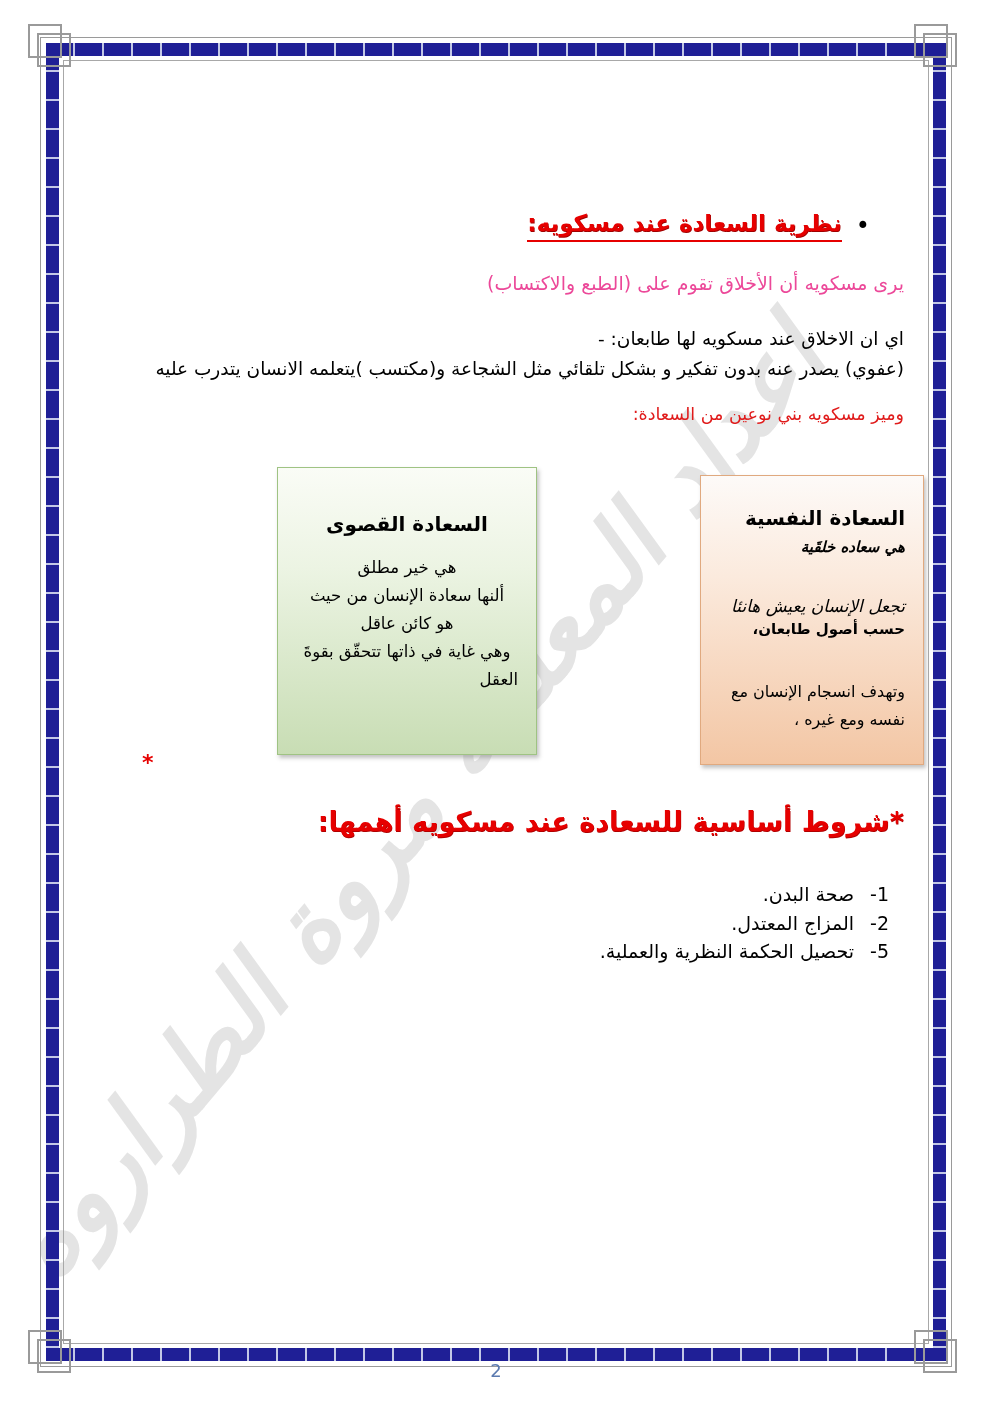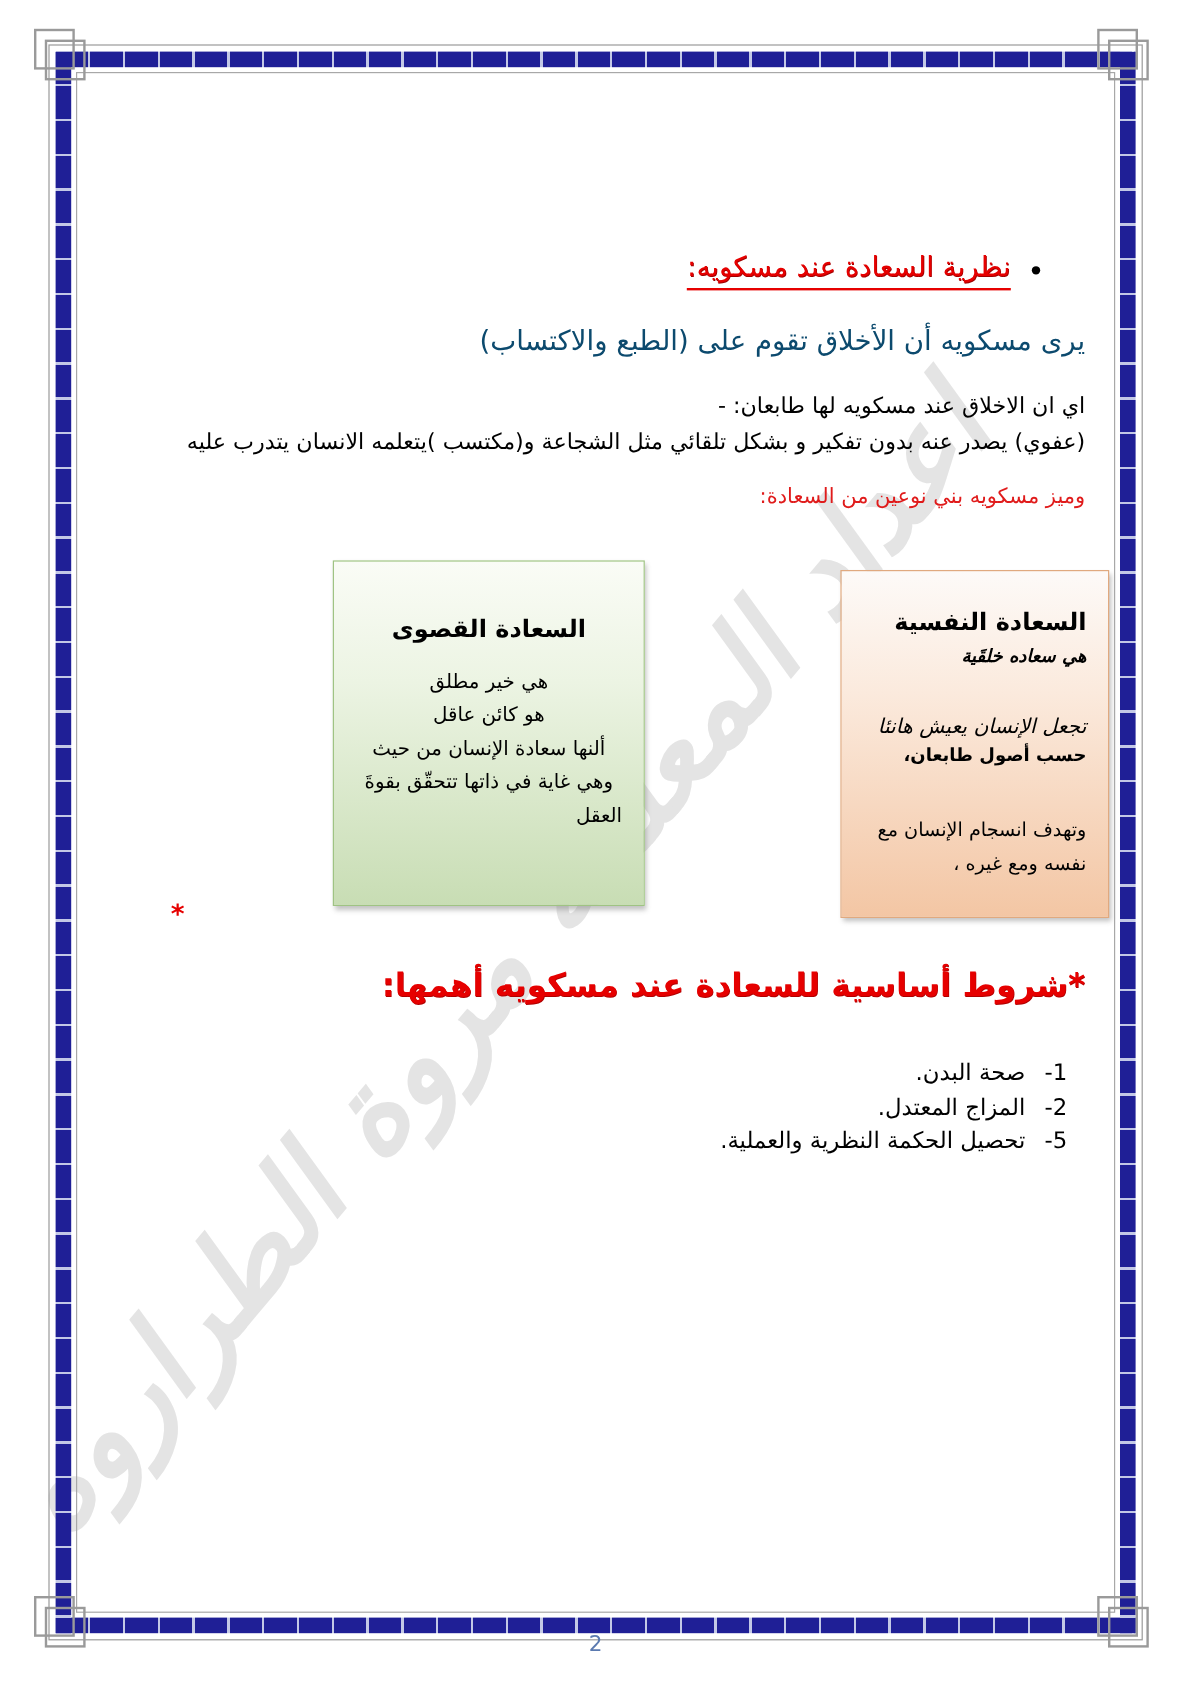--- a/index.html
+++ b/index.html
@@ -47,25 +47,25 @@
     letter-spacing:2px;pointer-events:none;
   }
   
   .content{position:absolute;inset:0;z-index:2;}
   .title-row{
     position:absolute;top:210px;right:122px;
     display:flex;flex-direction:row;align-items:center;gap:14px;
   }
   .title-bullet{font-size:24px;color:#000;line-height:1;}
   .doc-title{
-    font-size:23px;font-weight:normal;color:var(--accent_red);
+    font-size:23px;font-weight:bold;color:var(--accent_red);
     border-bottom:2px solid var(--accent_red);padding-bottom:4px;
     text-shadow:0.6px 0.6px 0 #a00000;
   }
-  .para1{position:absolute;top:272px;right:88px;font-size:23px;color:#0c4a6e;}
+  .para1{position:absolute;top:272px;right:88px;font-size:19px;color:#ec4899;}
   .para2{position:absolute;top:324px;right:88px;font-size:18.5px;color:#000;
     text-align:right;line-height:30px;}
   .red-intro{position:absolute;top:404px;right:88px;font-size:17.5px;
     color:var(--red_text);}
   
   .box{position:absolute;z-index:2;box-shadow:2px 3px 4px rgba(120,120,120,.45);}
   .box-green{
     left:277px;top:467px;width:258px;height:286px;
     border:1px solid #9fc383;
     background:linear-gradient(180deg,#fafcf6 0%,#ecf4e3 35%,#c8ddb4 100%);
@@ -148,22 +148,22 @@
       <div>اي ان الاخلاق عند مسكويه لها طابعان: -</div>
       <div>(عفوي) يصدر عنه بدون تفكير و بشكل تلقائي مثل الشجاعة و(مكتسب )يتعلمه الانسان يتدرب عليه</div>
     </div>
 
     <div class="red-intro">وميز مسكويه بني نوعين من السعادة:</div>
 
     <div class="box box-green">
       <div class="box-title">السعادة القصوى</div>
       <div class="box-body">
         <div class="box-line">هي خير مطلق</div>
+        <div class="box-line">ألنها سعادة الإنسان من حيث</div>
         <div class="box-line">هو كائن عاقل</div>
-        <div class="box-line">ألنها سعادة الإنسان من حيث</div>
         <div class="box-line">وهي غاية في ذاتها تتحقّق بقوةَ</div>
         <div class="box-line">العقل</div>
       </div>
     </div>
 
     <div class="box box-orange">
       <div class="box-title">السعادة النفسية</div>
       <div class="box-body">
         <div class="box-line ln0">هي سعاده خلقَية</div>
         <div class="box-line ln1">تجعل الإنسان يعيش هانئا</div>

